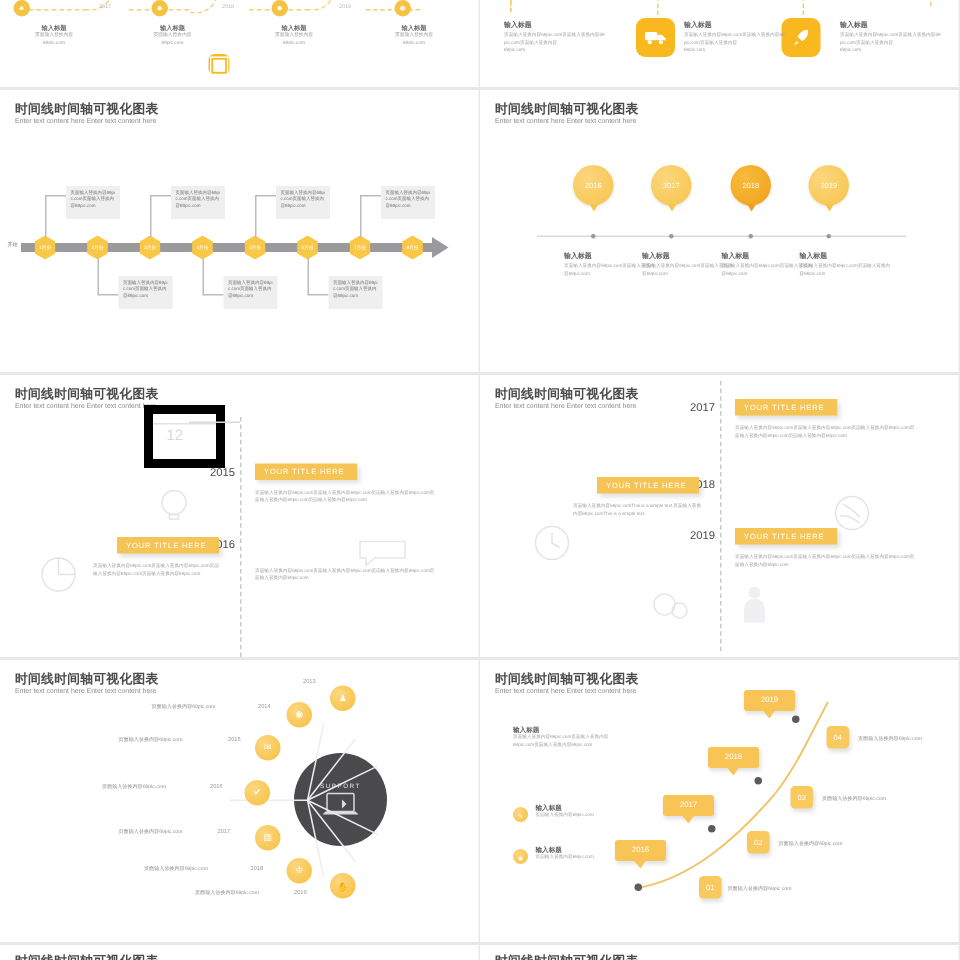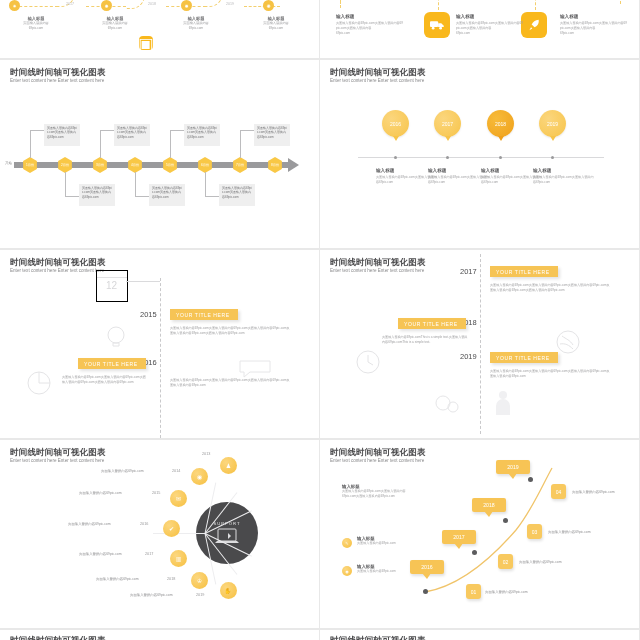--- a/index.html
+++ b/index.html
@@ -82,21 +82,21 @@
 
   
   .vline{position:absolute;width:1px;border-left:1px dashed #c9c9cb;}
   .year{position:absolute;font-size:7.5px;color:#4b4b4d;font-weight:normal;}
   .banner{position:absolute;height:11px;background:#f6c455;
     display:flex;align-items:center;padding-left:6px;box-sizing:border-box;
     color:#fff;font-size:5px;letter-spacing:.6px;
     box-shadow:2px 2px 3px rgba(0,0,0,.12);}
   .body{position:absolute;font-size:3.1px;line-height:1.75;color:#9d9d9f;
     word-break:break-all;}
-  .ghost{position:absolute;border:1px solid #000000;}
+  .ghost{position:absolute;border:6px solid #000000;padding-left:12px;}
 
   
   .rad{position:absolute;width:17px;height:17px;border-radius:50%;
     background:radial-gradient(circle at 35% 32%,#fcd77f,#f6bf3f);
     display:flex;align-items:center;justify-content:center;color:#fff;font-size:6px;}
   .hub{position:absolute;width:62px;height:62px;border-radius:50%;
     background:#4a4a4c;display:flex;flex-direction:column;
     align-items:center;justify-content:center;color:#e6e6e6;}
   .hub .lbl{font-size:4.2px;letter-spacing:1px;margin-bottom:2px;}
   .rowlbl{position:absolute;font-size:3.4px;color:#8d8d8f;white-space:nowrap;}

